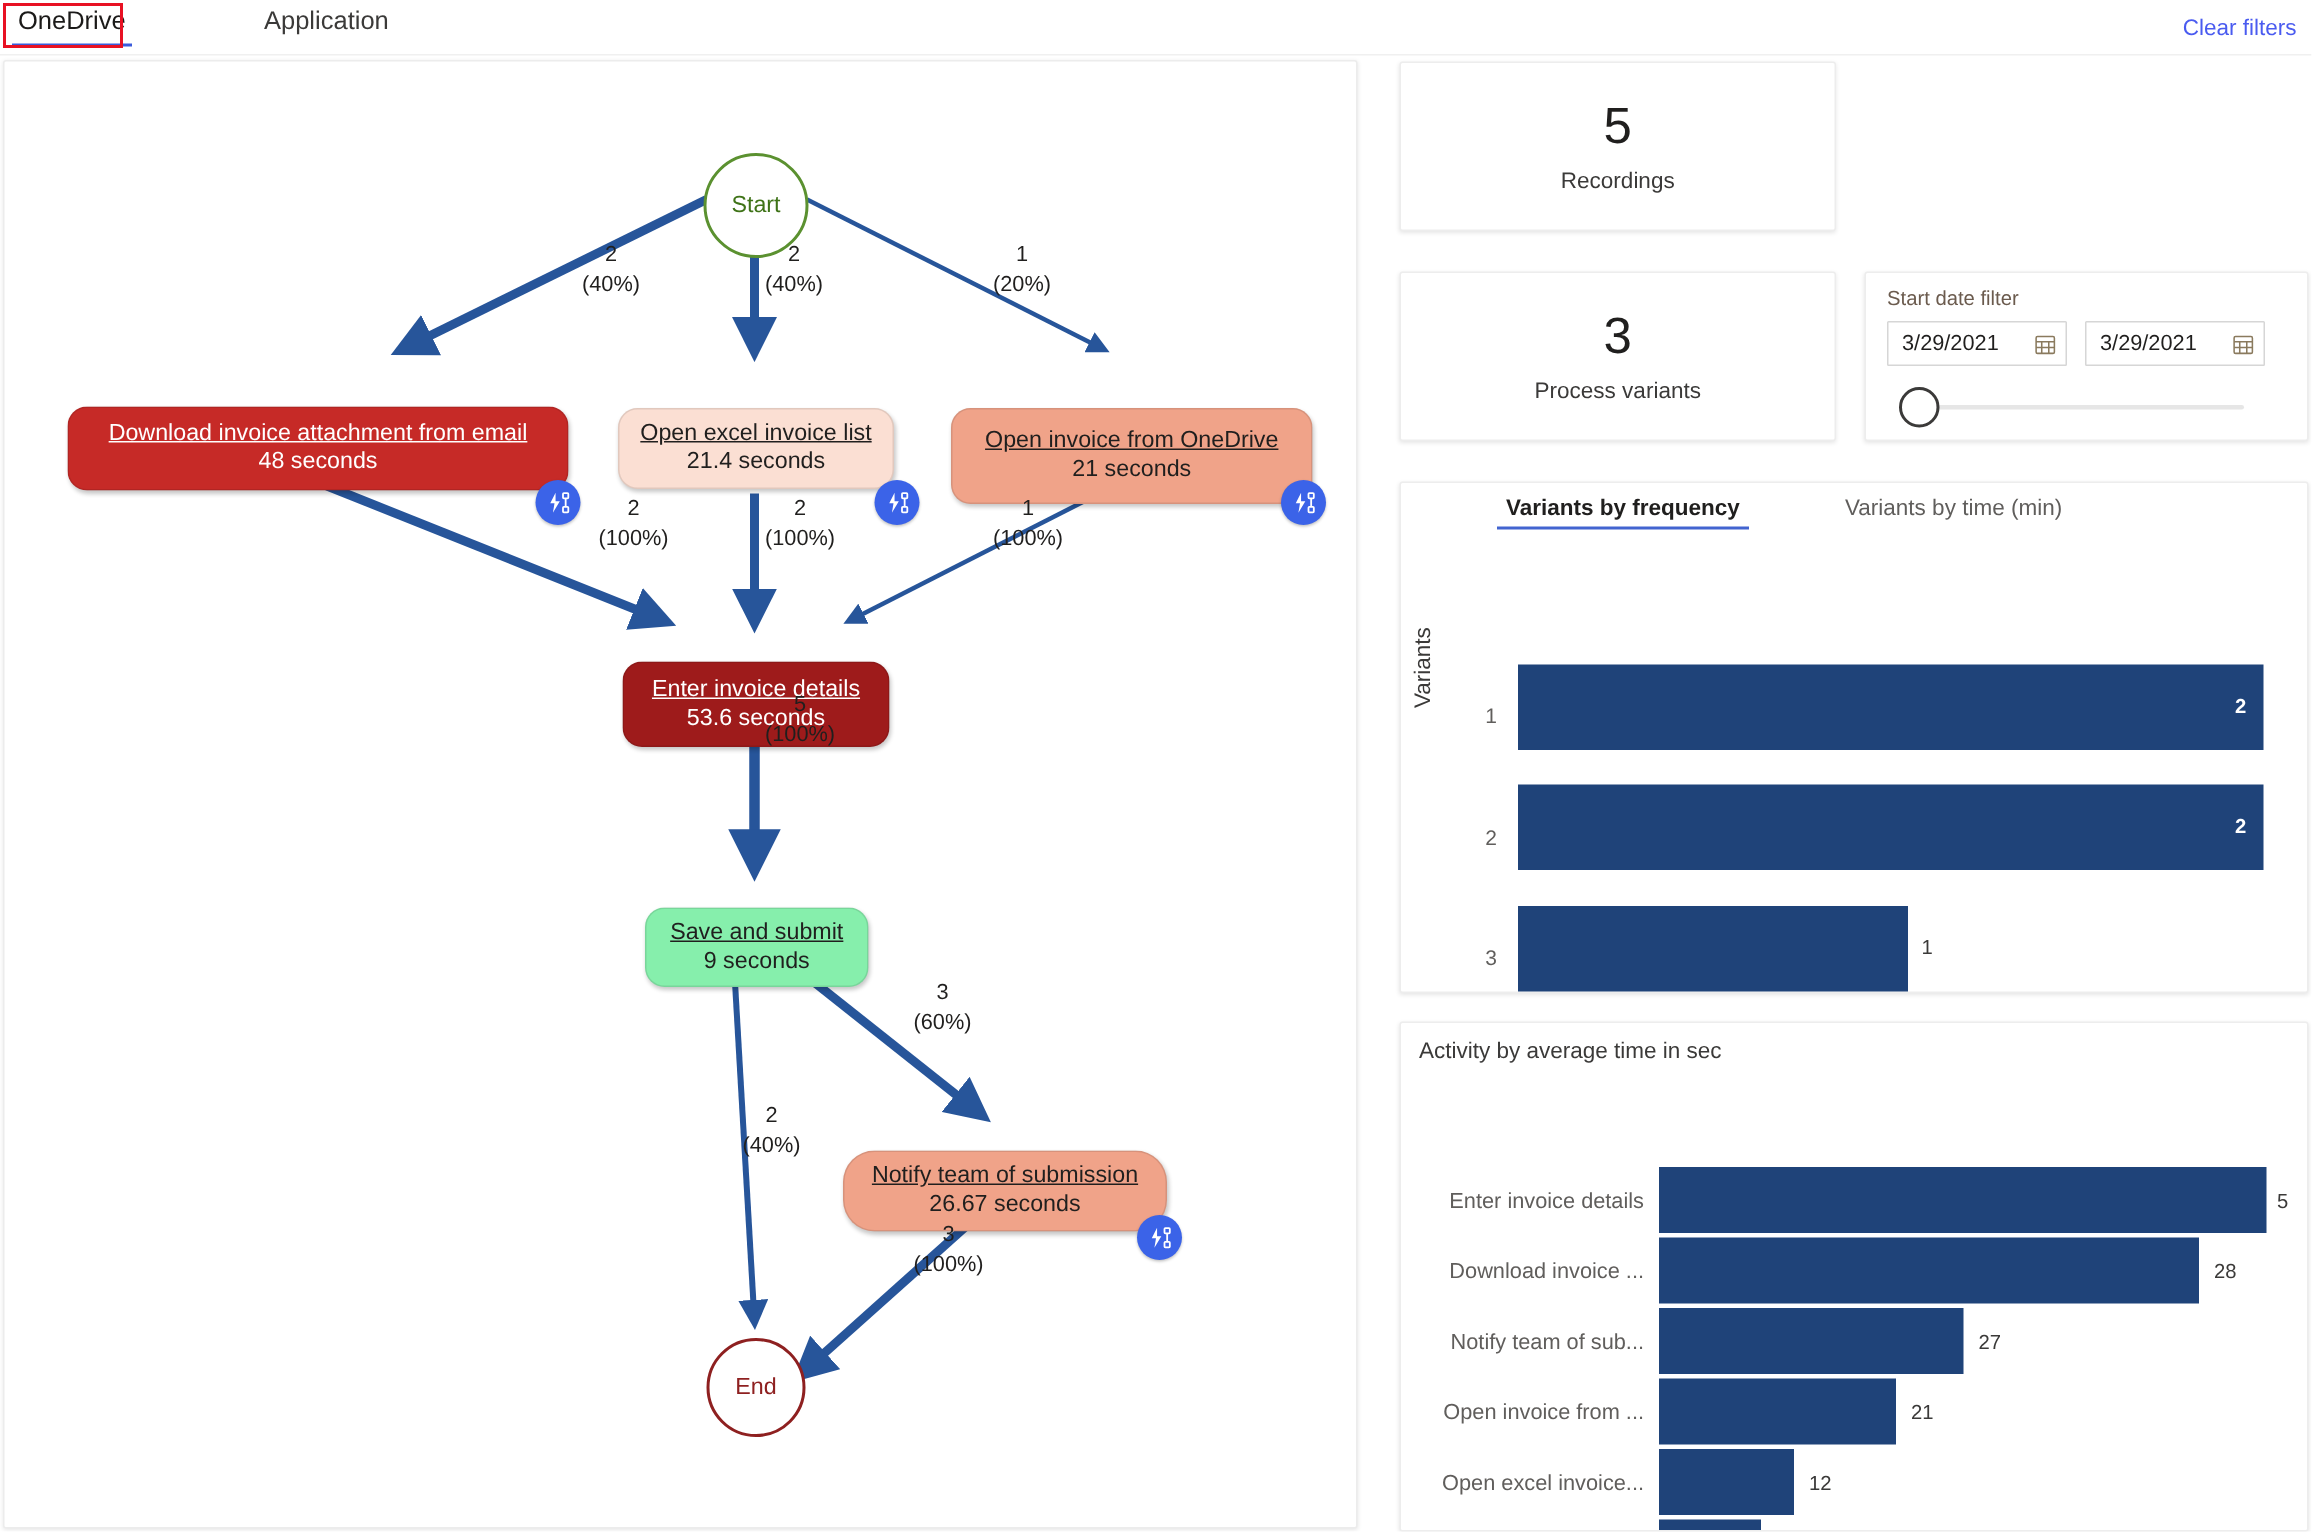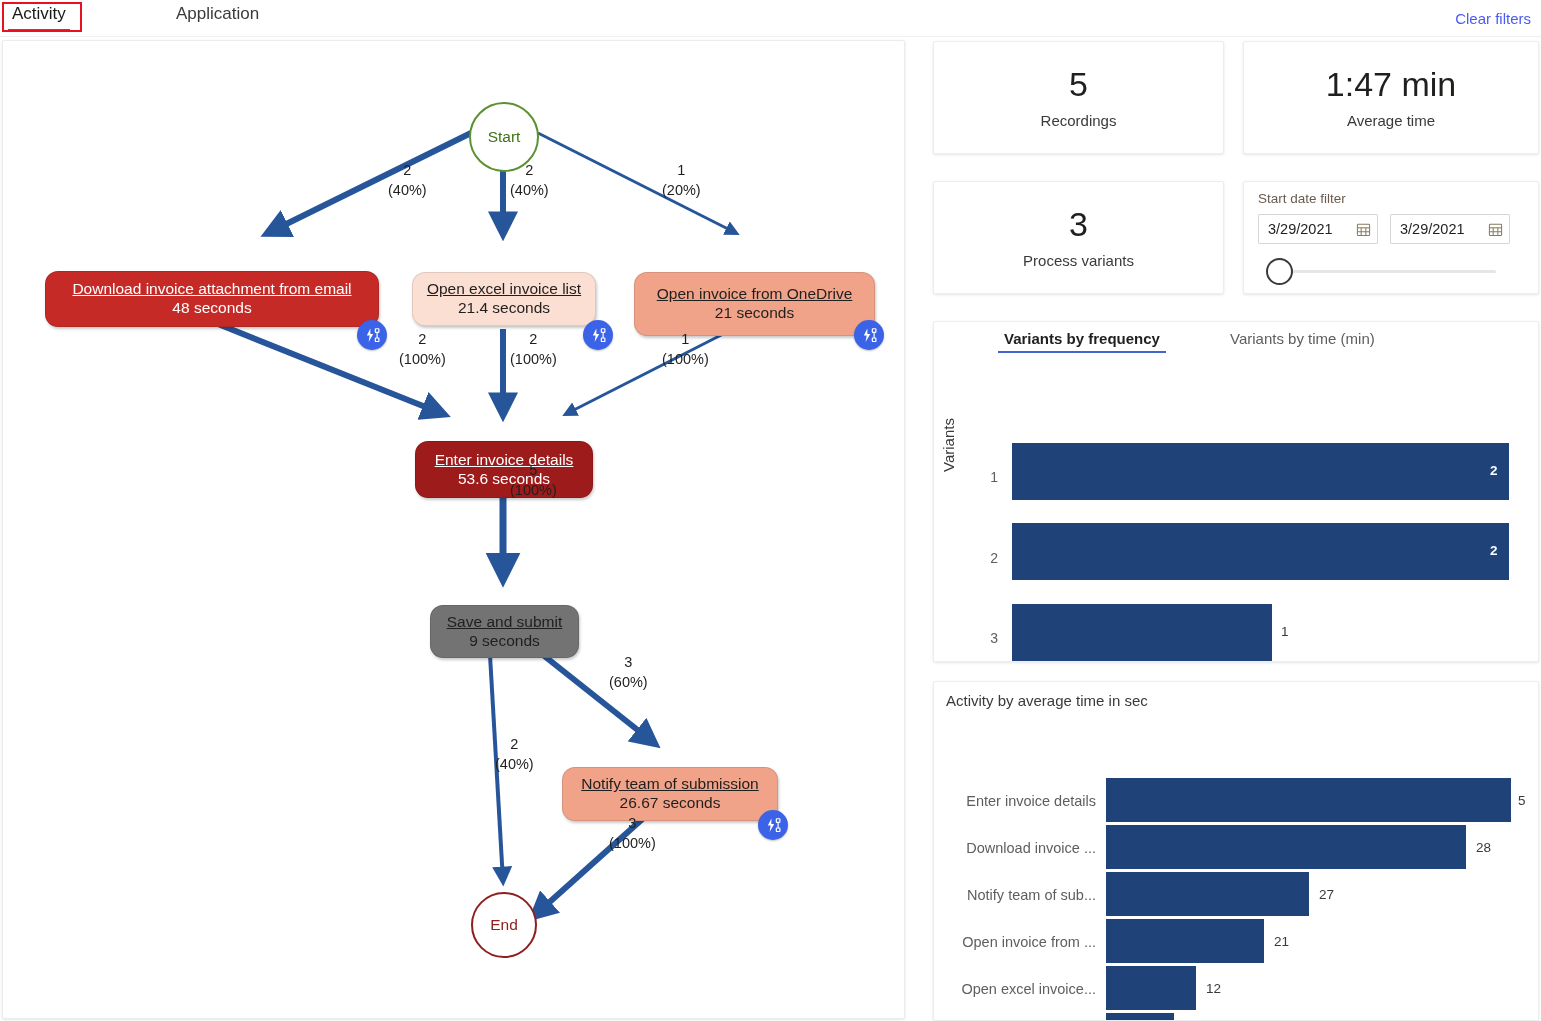--- a/index.html
+++ b/index.html
@@ -122,21 +122,21 @@
   .act-bar { position: absolute; background: #1f4379; left: 172px; }
   .act-val { position: absolute; font-size: 13.5px; color: #3b3a39; }
 </style>
 </head>
 <body>
 
 <div id="app">
 
   <div class="tabbar">
     <div class="tab tab-process">
-      <span>Activity</span>
+      <span>OneDrive</span>
       <span class="tab-underline"></span>
     </div>
     <div class="tab tab-app">
       <span>Application</span>
     </div>
     <div class="tab-highlight"></div>
     <div class="clear-filters">Clear filters</div>
   </div>
   <div class="hdr-divider"></div>
 
@@ -213,26 +213,26 @@
         <rect x="16" y="15.5" width="5" height="5" rx="0.8"></rect>
         <path d="M18.5 7.5 L18.5 15.5"></path>
       </svg>
     </div>
 
     <div class="node" style="left:412px; top:400px; width:178px; height:57px; background:#9e1b1b; color:#ffffff;">
       <span class="n-title">Enter invoice details</span>
       <span class="n-sub">53.6 seconds</span>
     </div>
 
-    <div class="node" style="left:427px; top:564px; width:149px; height:53px; background:#737373; color:#201f1e;">
+    <div class="node" style="left:427px; top:564px; width:149px; height:53px; background:#86efac; color:#201f1e;">
       <span class="n-title">Save and submit</span>
       <span class="n-sub">9 seconds</span>
     </div>
 
-    <div class="node" style="left:559px; top:726px; width:216px; height:54px; background:#f0a389; color:#201f1e;">
+    <div class="node" style="left:559px; top:726px; width:216px; height:54px; background:#f0a389; color:#201f1e;border-radius:21px;">
       <span class="n-title">Notify team of submission</span>
       <span class="n-sub">26.67 seconds</span>
     </div>
     <div class="badge" style="left:755px; top:769px;">
       <svg width="17" height="17" viewBox="0 0 24 24" fill="none" stroke="#ffffff" stroke-width="1.7">
         <path d="M9 2 L4 12 L8 12 L6.5 21 L13 10 L9 10 Z" fill="#ffffff" stroke="none"></path>
         <rect x="16" y="2.5" width="5" height="5" rx="0.8"></rect>
         <rect x="16" y="15.5" width="5" height="5" rx="0.8"></rect>
         <path d="M18.5 7.5 L18.5 15.5"></path>
       </svg>
@@ -284,24 +284,20 @@
     </div>
   </div>
 
   <div class="rightcol">
 
     <div class="card kpi" style="left:0px; top:5px; width:291px; height:113px;">
       <div class="kpi-value">5</div>
       <div class="kpi-label">Recordings</div>
     </div>
 
-    <div class="card kpi" style="left:310px; top:5px; width:296px; height:113px;">
-      <div class="kpi-value">1:47 min</div>
-      <div class="kpi-label">Average time</div>
-    </div>
 
     <div class="card kpi" style="left:0px; top:145px; width:291px; height:113px;">
       <div class="kpi-value">3</div>
       <div class="kpi-label">Process variants</div>
     </div>
 
     <div class="card" style="left:310px; top:145px; width:296px; height:113px;">
       <div class="datefilter-title">Start date filter</div>
       <div class="date-input" style="left:14px;">
         <span class="dv">3/29/2021</span>

